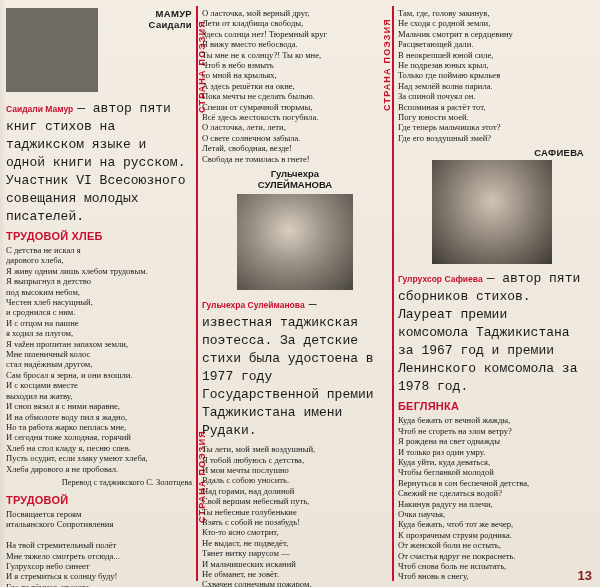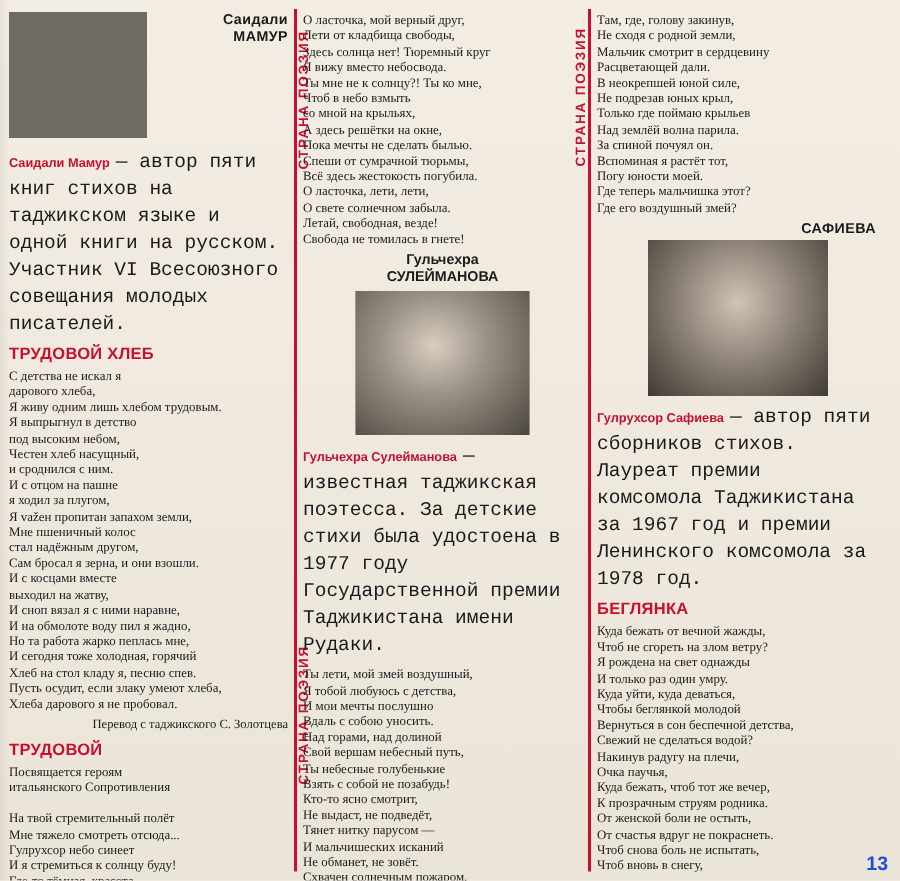--- a/index.html
+++ b/index.html
@@ -86,42 +86,42 @@
     font-size:9px;
     letter-spacing:1.2px;
     writing-mode:vertical-rl;
     text-orientation:mixed;
   }
   .sl1{left:197px;top:20px;transform:rotate(180deg);}
   .sl2{left:197px;top:430px;transform:rotate(180deg);}
   .sl3{left:382px;top:18px;transform:rotate(180deg);}
 
   .pagenum{
-    position:absolute;right:8px;bottom:4px;color:#1d4ed8;
+    position:absolute;right:8px;bottom:4px;color:#7f1d1d;
     font-family:"Liberation Sans", sans-serif;font-weight:bold;font-size:13px;text-align:right;
   }
 </style>
 </head>
 <body>
 
 <div class="page">
 
   <div class="vrule r1"></div>
   <div class="vrule r2"></div>
 
   <div class="sidelabel sl1">СТРАНА ПОЭЗИЯ</div>
   <div class="sidelabel sl2">СТРАНА ПОЭЗИЯ</div>
   <div class="sidelabel sl3">СТРАНА ПОЭЗИЯ</div>
 
   <div class="col c1">
     <div class="photo ph1">
       <div class="shade"></div>
     </div>
+    <div class="author-right">МАМУР</div>
     <div class="author-right">Саидали</div>
-    <div class="author-right">МАМУР</div>
     <div class="clear"></div>
 
     <div class="bio">
       <span class="cap-name">Саидали Мамур</span>
       <span class="cap-text">— автор пяти книг стихов на таджикском языке и одной книги на русском. Участник VI Всесоюзного совещания молодых писателей.</span>
     </div>
 
     <h2 class="title">ТРУДОВОЙ ХЛЕБ</h2>
     <div class="verse">С детства не искал я
                      дарового хлеба,

